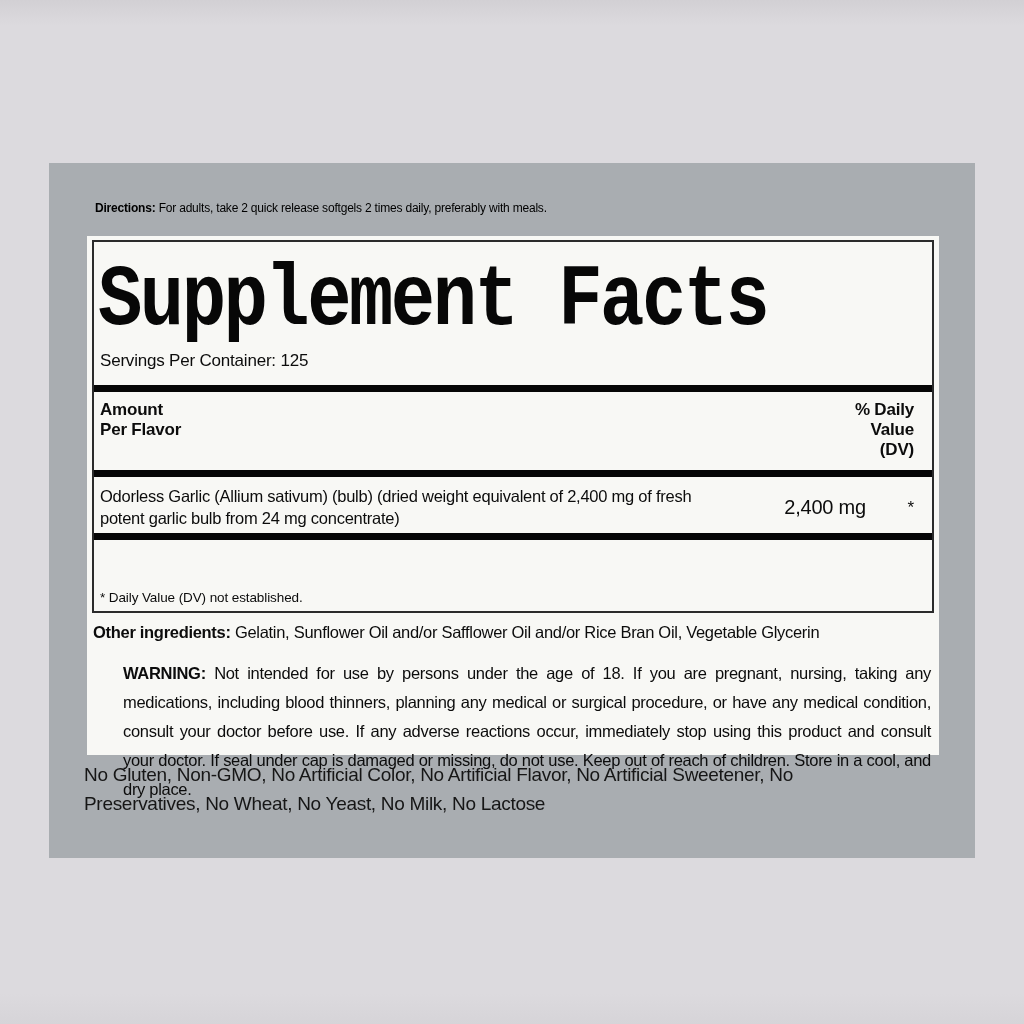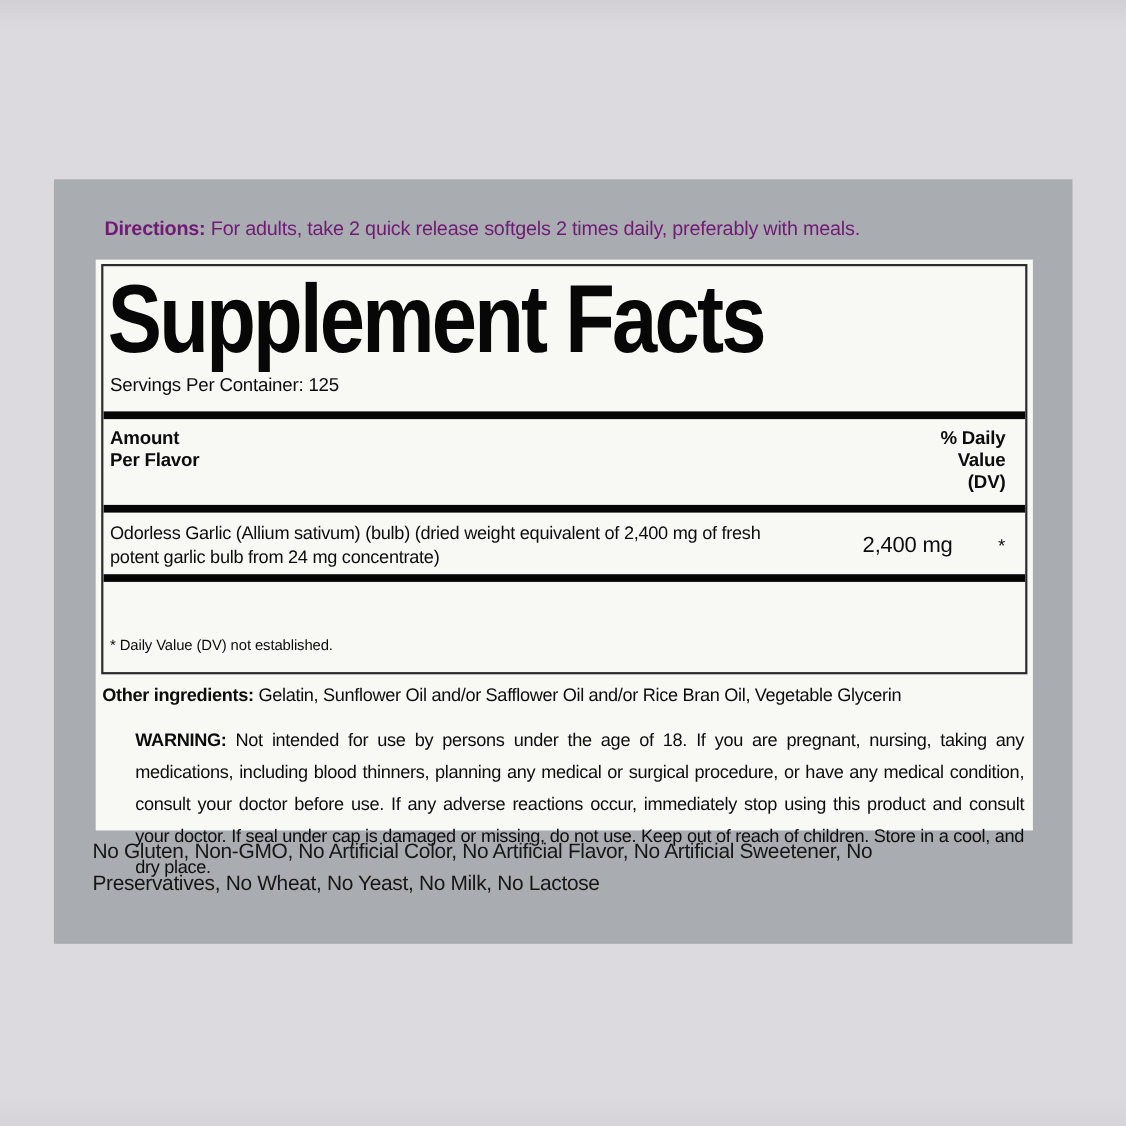--- a/index.html
+++ b/index.html
@@ -18,44 +18,45 @@
   .panel {
     position: absolute;
     left: 49px; top: 163px;
     width: 926px; height: 695px;
     background: #a9adb1;
   }
   .directions {
     position: absolute;
     left: 46px; top: 34px;
     width: 850px;
-    font-size: 18px;
+    font-size: 12px;
     letter-spacing: -0.2px;
     line-height: 22px;
-    color: #701a75;
+    color: #000000;
   }
   .bold { font-weight: 700; }
   .facts-box {
     position: absolute;
     left: 38px; top: 73px;
     width: 852px; height: 519px;
     background: #f8f8f5;
   }
   .facts-inner {
     position: absolute;
     left: 5px; top: 4px; right: 5px;
     height: 369px;
     border: 2px solid #2b2b2b;
     overflow: hidden;
   }
   .sf-title {
-    margin: 2px 0 0 4px;
+    margin: 13px 0 0 4px;
     height: 86px;
     line-height: 92px;
     white-space: nowrap;
+    font-family: Liberation Mono, monospace;
   }
   .sf-title span {
     display: inline-block;
     font-size: 88px;
     font-weight: 700;
     letter-spacing: -3px;
     transform: scaleX(0.84);
     transform-origin: 0 50%;
     color: #070707;
   }

